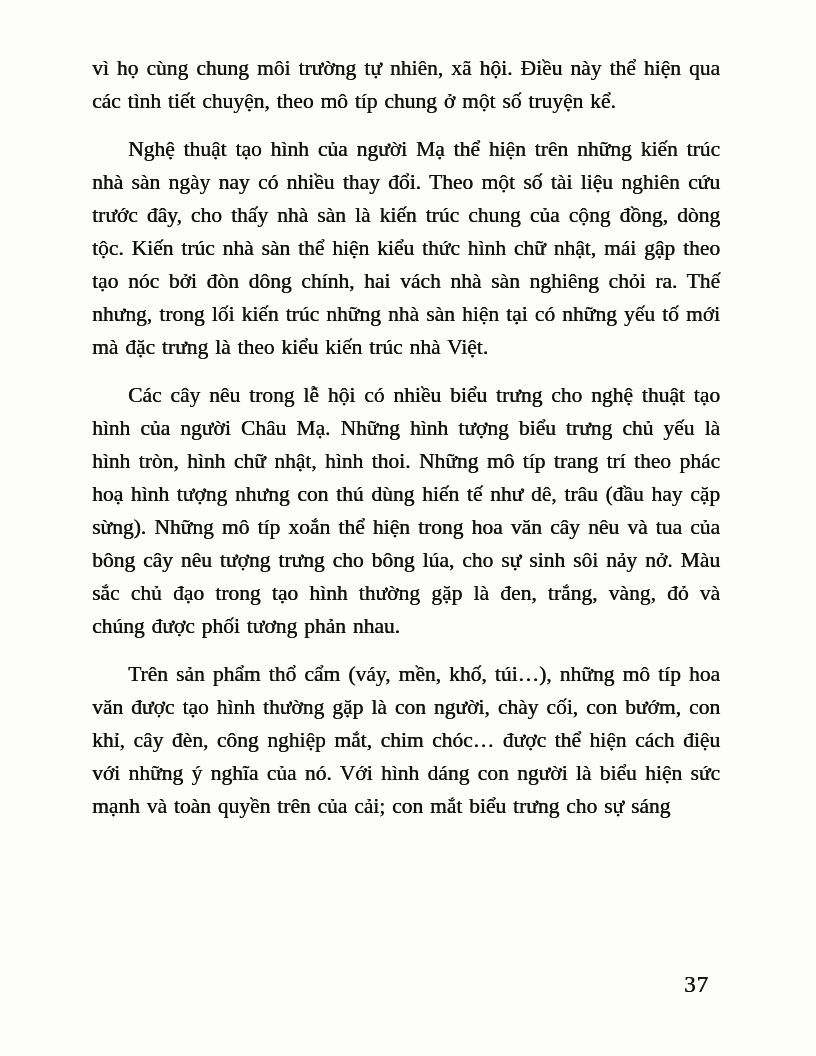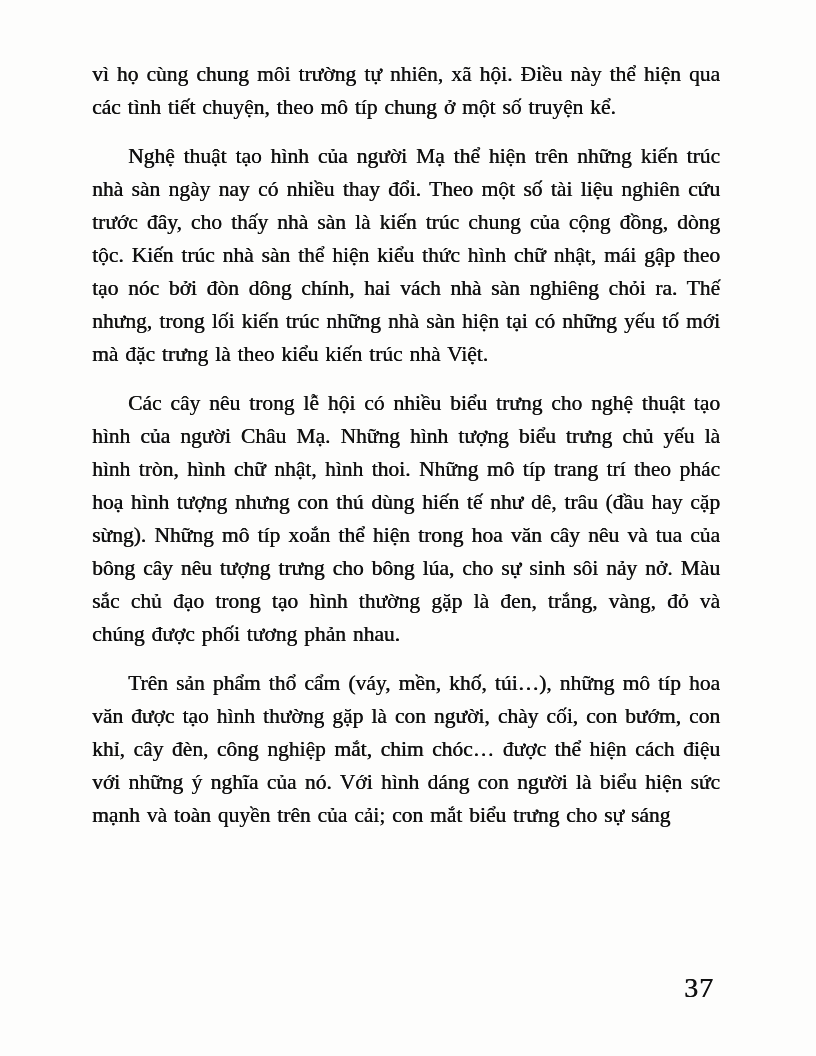--- a/index.html
+++ b/index.html
@@ -22,31 +22,31 @@
     top: 42px;
     width: 628px;
     font-size: 21.5px;
     line-height: 33px;
     text-align: justify;
     word-spacing: 1.5px;
     
     text-shadow: 0.4px 0 0 currentColor;
   }
   .text-block p {
-    margin: 16px 0 15px 0;
+    margin: 10px 0 15px 0;
     text-indent: 36px;
   }
   .text-block p.no-indent {
     text-indent: 0;
   }
   .page-number {
     position: absolute;
     left: 684px;
     top: 972px;
-    font-size: 28px;
+    font-size: 23px;
     letter-spacing: 1px;
     font-family: "Liberation Serif", serif;
     text-shadow: 0.4px 0 0 currentColor;
   }
 </style>
 </head>
 <body>
 
 <div class="page">
   <div class="text-block">

